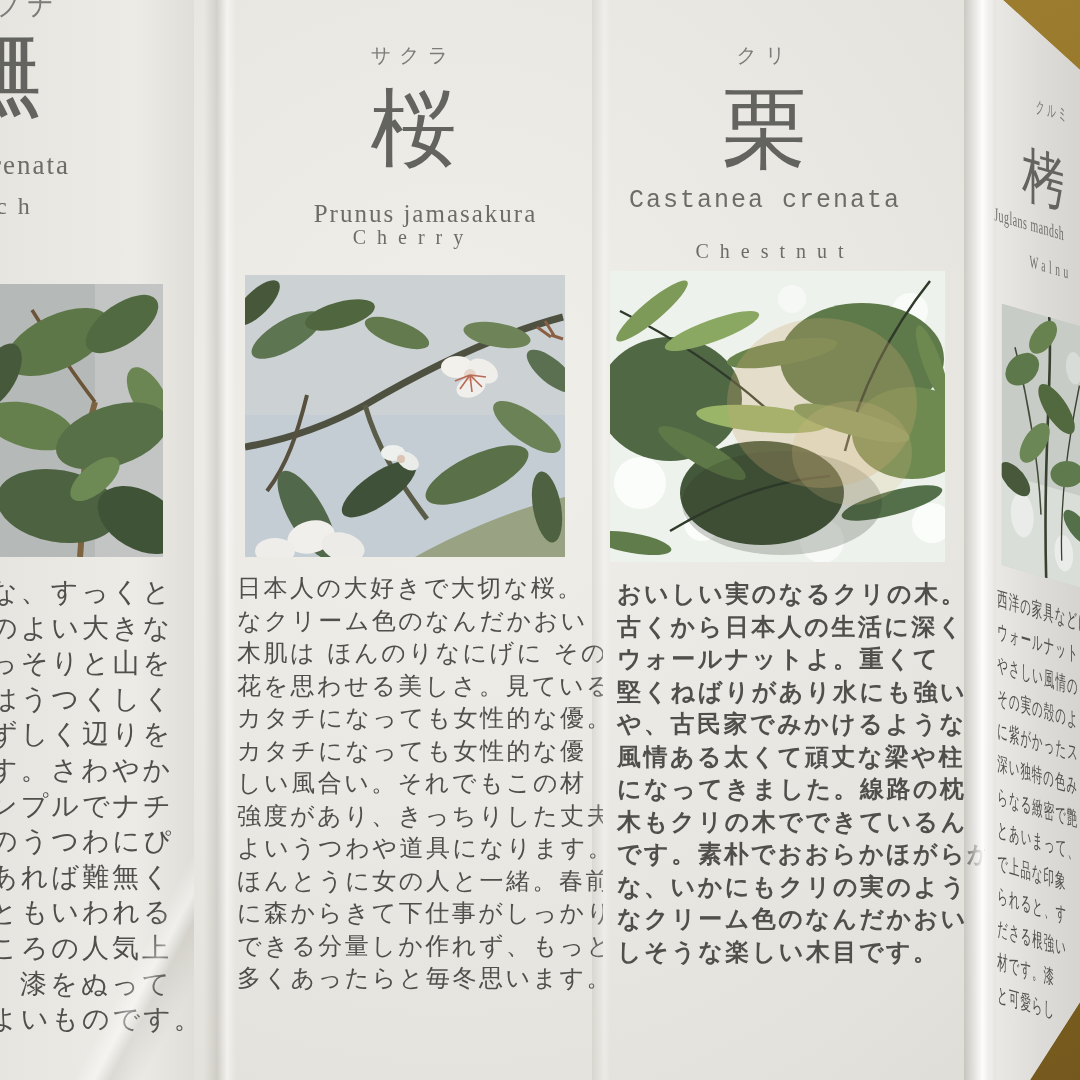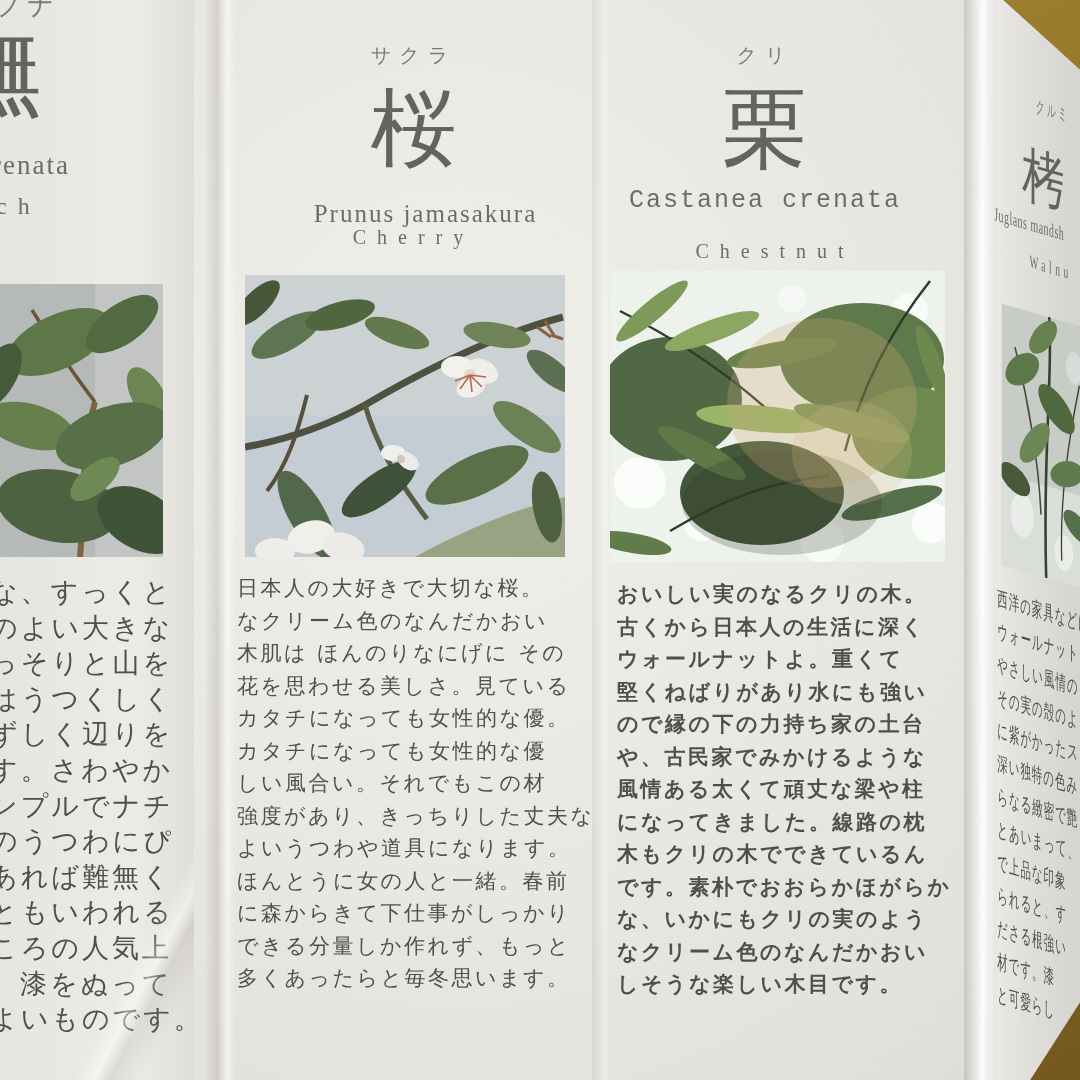--- a/index.html
+++ b/index.html
@@ -20,21 +20,21 @@
 
   .abs{position:absolute;}
   .kana{color:#7c7c78;font-size:20px;letter-spacing:8px;font-family:"DejaVu Sans","Liberation Sans",sans-serif;}
   .kanji{color:#636360;font-family:"Liberation Serif","DejaVu Serif",serif;line-height:1;}
   .latin{color:#6d6d68;font-size:25px;font-family:"Liberation Serif","DejaVu Serif",serif;letter-spacing:2px;}
   .english{color:#6d6d68;font-size:20px;font-family:"Liberation Serif","DejaVu Serif",serif;letter-spacing:11px;}
   .hdr-center{left:0;right:0;text-align:center;}
 
   .body-text{color:#504f4c;}
   .bline{white-space:pre;}
-  .panel-cherry .body-text,.panel-chestnut .body-text{font-size:21px;line-height:32.5px;letter-spacing:2.5px;}
+  .panel-cherry .body-text,.panel-chestnut .body-text{font-size:24px;line-height:32.5px;letter-spacing:2.5px;}
   .panel-beech .body-text{font-size:27px;line-height:35.6px;letter-spacing:3px;}
   .walnut-inner .body-text{font-size:20px;line-height:33px;letter-spacing:2px;}
 
   .photo{position:absolute;overflow:hidden;}
   .photo svg{display:block;width:100%;height:100%;}
 
   .overlay{position:absolute;top:0;height:1080px;pointer-events:none;}
   .fold-left{left:204px;width:32px;
     background:linear-gradient(to right,rgba(125,120,110,0) 0%,rgba(125,120,110,0.20) 40%,rgba(255,255,255,0.50) 72%,rgba(125,120,110,0) 100%);}
   .fold-mid{left:592px;width:18px;
@@ -196,21 +196,20 @@
           <ellipse cx="212" cy="132" rx="95" ry="85" fill="rgba(205,170,115,0.28)"></ellipse>
           <ellipse cx="242" cy="182" rx="60" ry="52" fill="rgba(215,185,130,0.22)"></ellipse>
         </svg>
       </div>
 
       <div class="abs body-text" style="left:14px;top:578px;width:375px;font-weight:bold;">
           <div class="bline">おいしい実のなるクリの木。</div>
           <div class="bline">古くから日本人の生活に深く</div>
           <div class="bline">ウォールナットよ。重くて</div>
           <div class="bline">堅くねばりがあり水にも強い</div>
-          <div class="bline">ので縁の下の力持ち家の土台</div>
           <div class="bline">や、古民家でみかけるような</div>
           <div class="bline">風情ある太くて頑丈な梁や柱</div>
           <div class="bline">になってきました。線路の枕</div>
           <div class="bline">木もクリの木でできているん</div>
           <div class="bline">です。素朴でおおらかほがらか</div>
           <div class="bline">な、いかにもクリの実のよう</div>
           <div class="bline">なクリーム色のなんだかおい</div>
           <div class="bline">しそうな楽しい木目です。</div>
         </div>
     </section>

